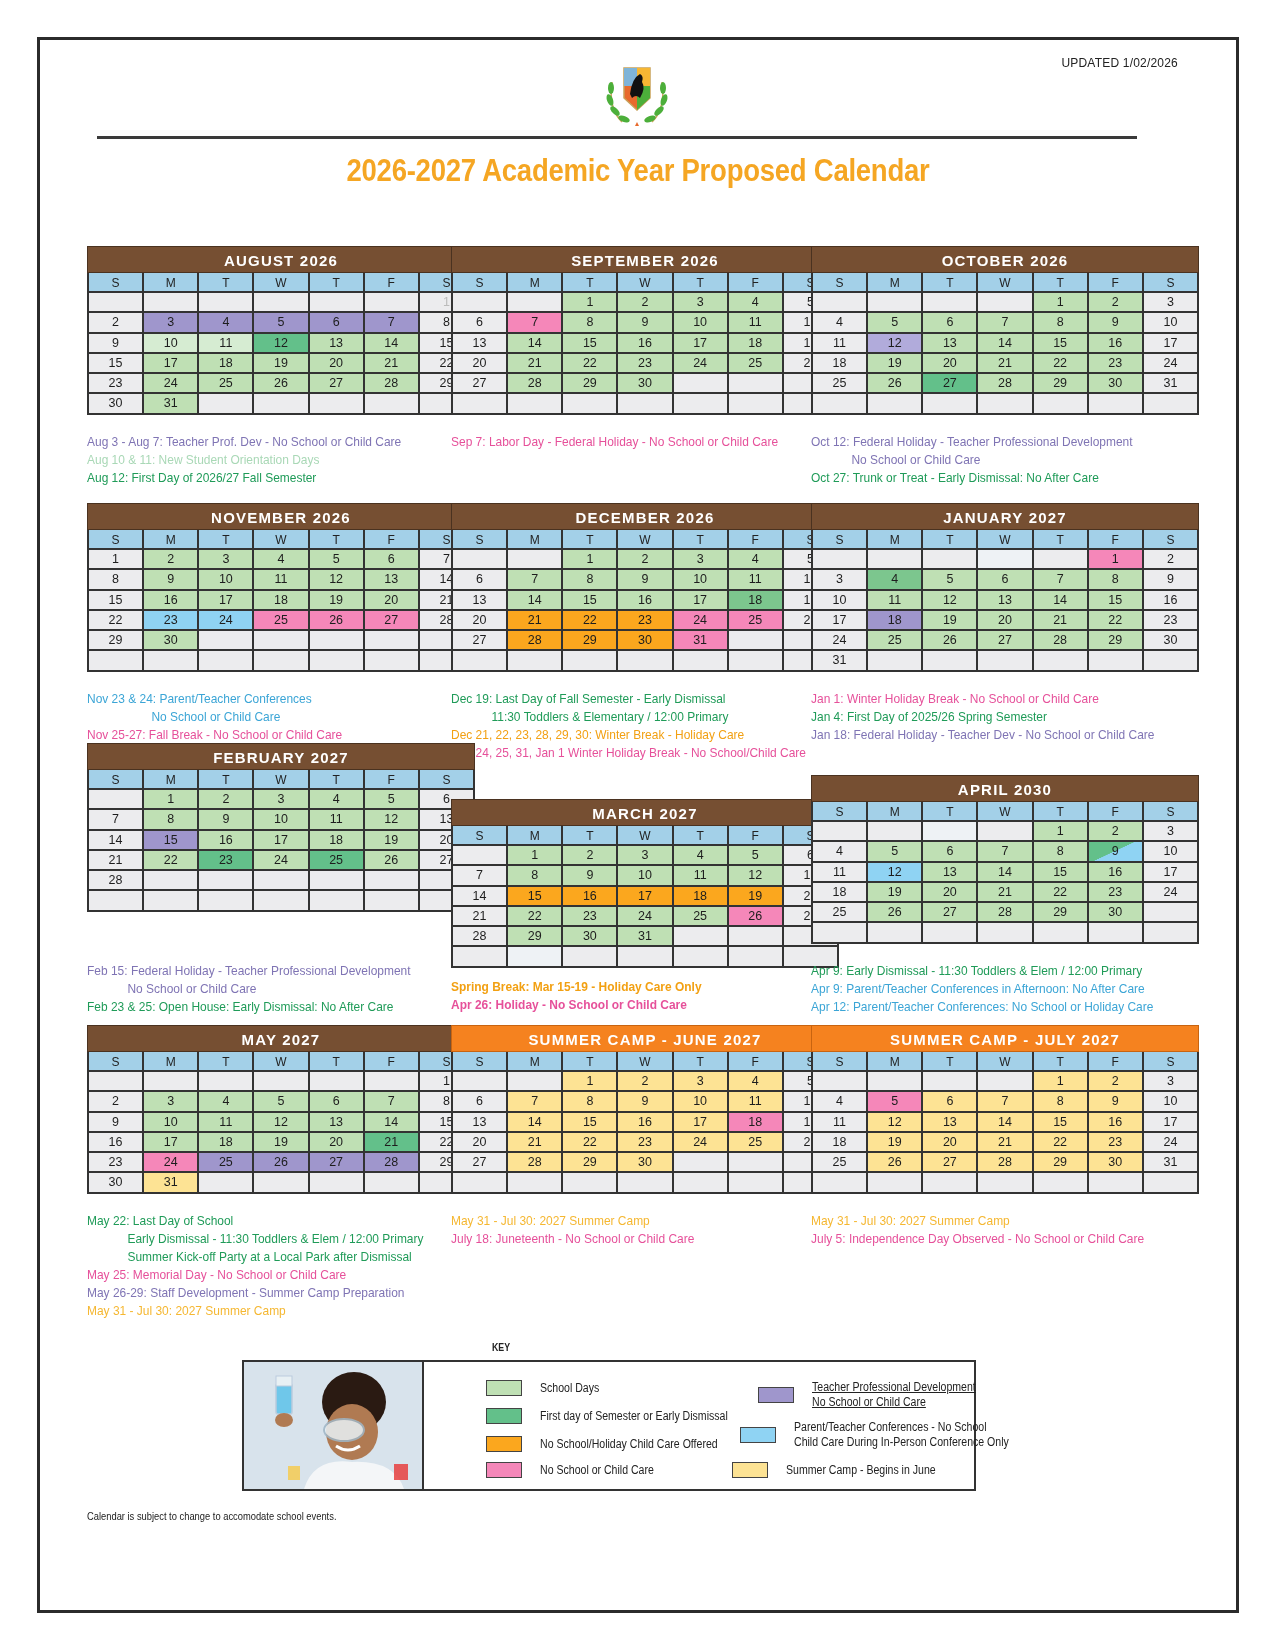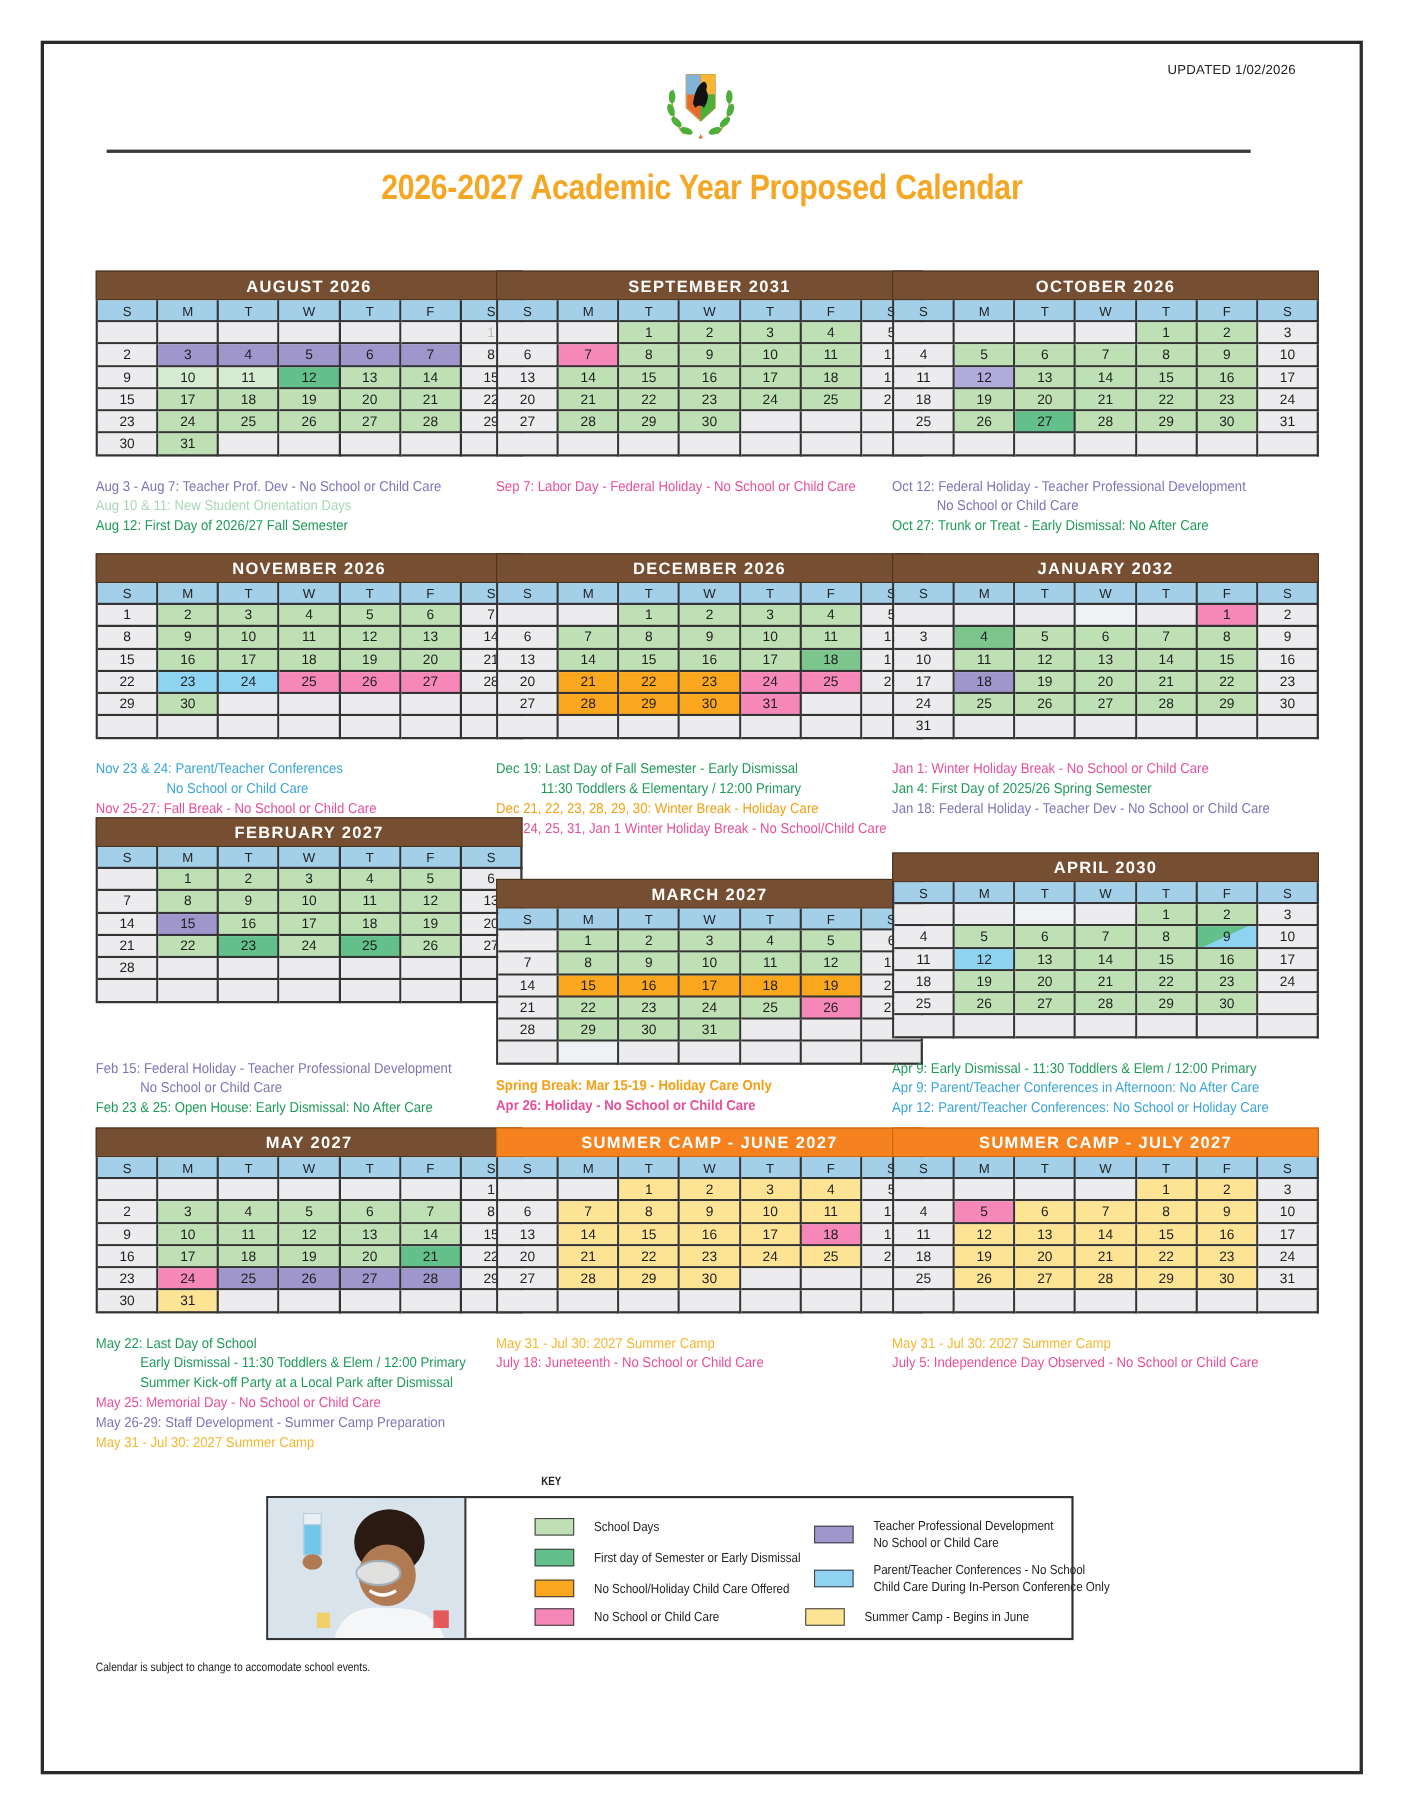--- a/index.html
+++ b/index.html
@@ -130,21 +130,21 @@
           <div class="cell"></div>
           <div class="cell"></div>
         </div>
       </div>
       <div class="notes" style="left: 47px; top: 393px;">
         <div class="note t-purple">Aug 3 - Aug 7: Teacher Prof. Dev - No School or Child Care</div>
         <div class="note t-lgreen">Aug 10 &amp; 11: New Student Orientation Days</div>
         <div class="note t-green">Aug 12: First Day of 2026/27 Fall Semester</div>
       </div>
       <div class="month" style="left: 411px; top: 206px;">
-        <div class="month-head">SEPTEMBER 2031</div>
+        <div class="month-head">SEPTEMBER 2026</div>
         <div class="grid">
           <div class="dow">S</div>
           <div class="dow">M</div>
           <div class="dow">T</div>
           <div class="dow">W</div>
           <div class="dow">T</div>
           <div class="dow">F</div>
           <div class="dow">S</div>
           <div class="cell"></div>
           <div class="cell"></div>
@@ -365,21 +365,21 @@
           <div class="cell"></div>
         </div>
       </div>
       <div class="notes" style="left: 411px; top: 650px;">
         <div class="note t-green">Dec 19: Last Day of Fall Semester - Early Dismissal</div>
         <div class="note t-green indent">11:30 Toddlers &amp; Elementary / 12:00 Primary</div>
         <div class="note t-orange">Dec 21, 22, 23, 28, 29, 30: Winter Break - Holiday Care</div>
         <div class="note t-pink">Dec 24, 25, 31, Jan 1 Winter Holiday Break - No School/Child Care</div>
       </div>
       <div class="month" style="left: 771px; top: 463px;">
-        <div class="month-head">JANUARY 2032</div>
+        <div class="month-head">JANUARY 2027</div>
         <div class="grid">
           <div class="dow">S</div>
           <div class="dow">M</div>
           <div class="dow">T</div>
           <div class="dow">W</div>
           <div class="dow">T</div>
           <div class="dow">F</div>
           <div class="dow">S</div>
           <div class="cell"></div>
           <div class="cell"></div>
@@ -821,21 +821,21 @@
           <div class="key-text">
             <div>No School/Holiday Child Care Offered</div>
           </div>
         </div>
         <div class="key-item" style="left: 242px; top: 100px;">
           <div class="swatch c-nocare"></div>
           <div class="key-text">
             <div>No School or Child Care</div>
           </div>
         </div>
-        <div class="key-item" style="left: 496px; top: 18px;">
+        <div class="key-item" style="left: 514px; top: 18px; text-decoration: underline;">
           <div class="swatch c-prodev"></div>
           <div class="key-text">
             <div>Teacher Professional Development</div>
             <div>No School or Child Care</div>
           </div>
         </div>
         <div class="key-item" style="left: 496px; top: 58px;">
           <div class="swatch c-conf"></div>
           <div class="key-text">
             <div>Parent/Teacher Conferences - No School</div>

